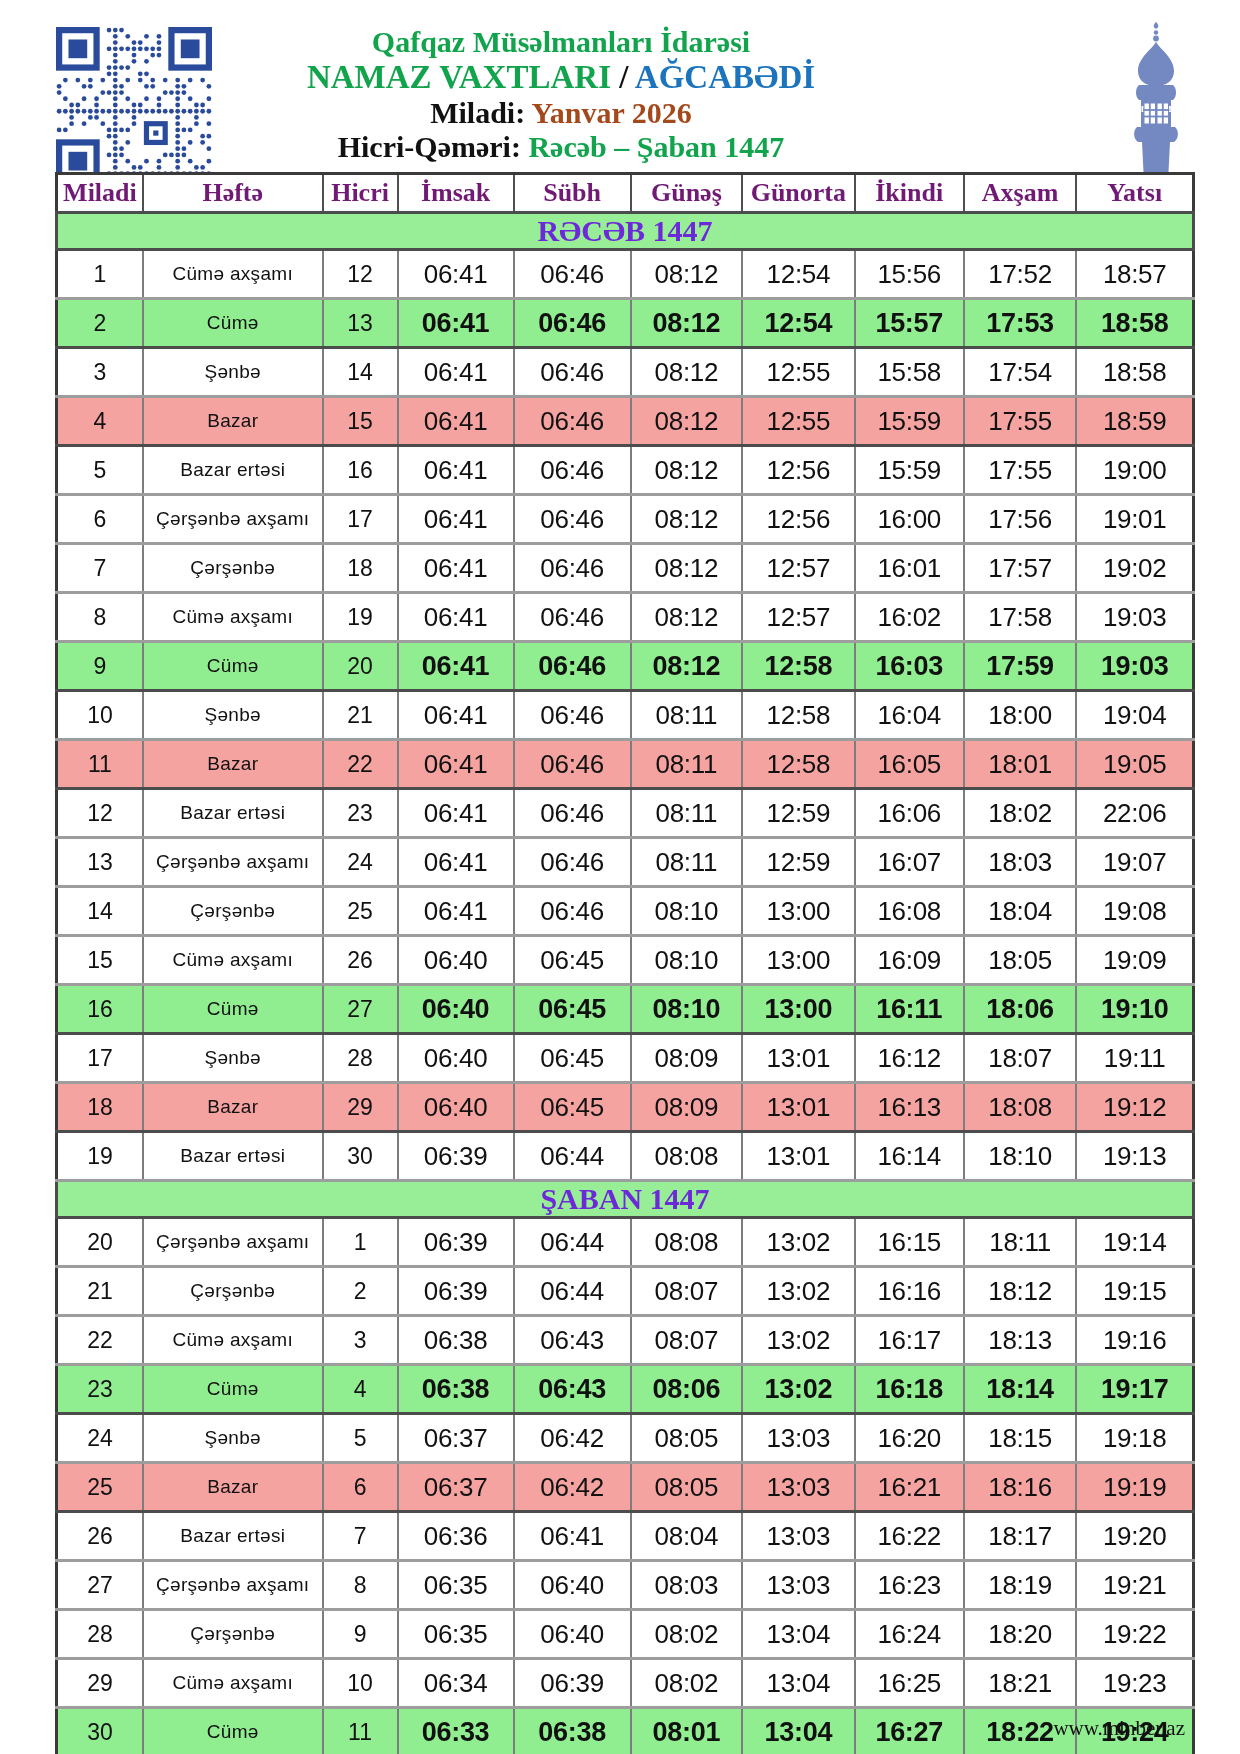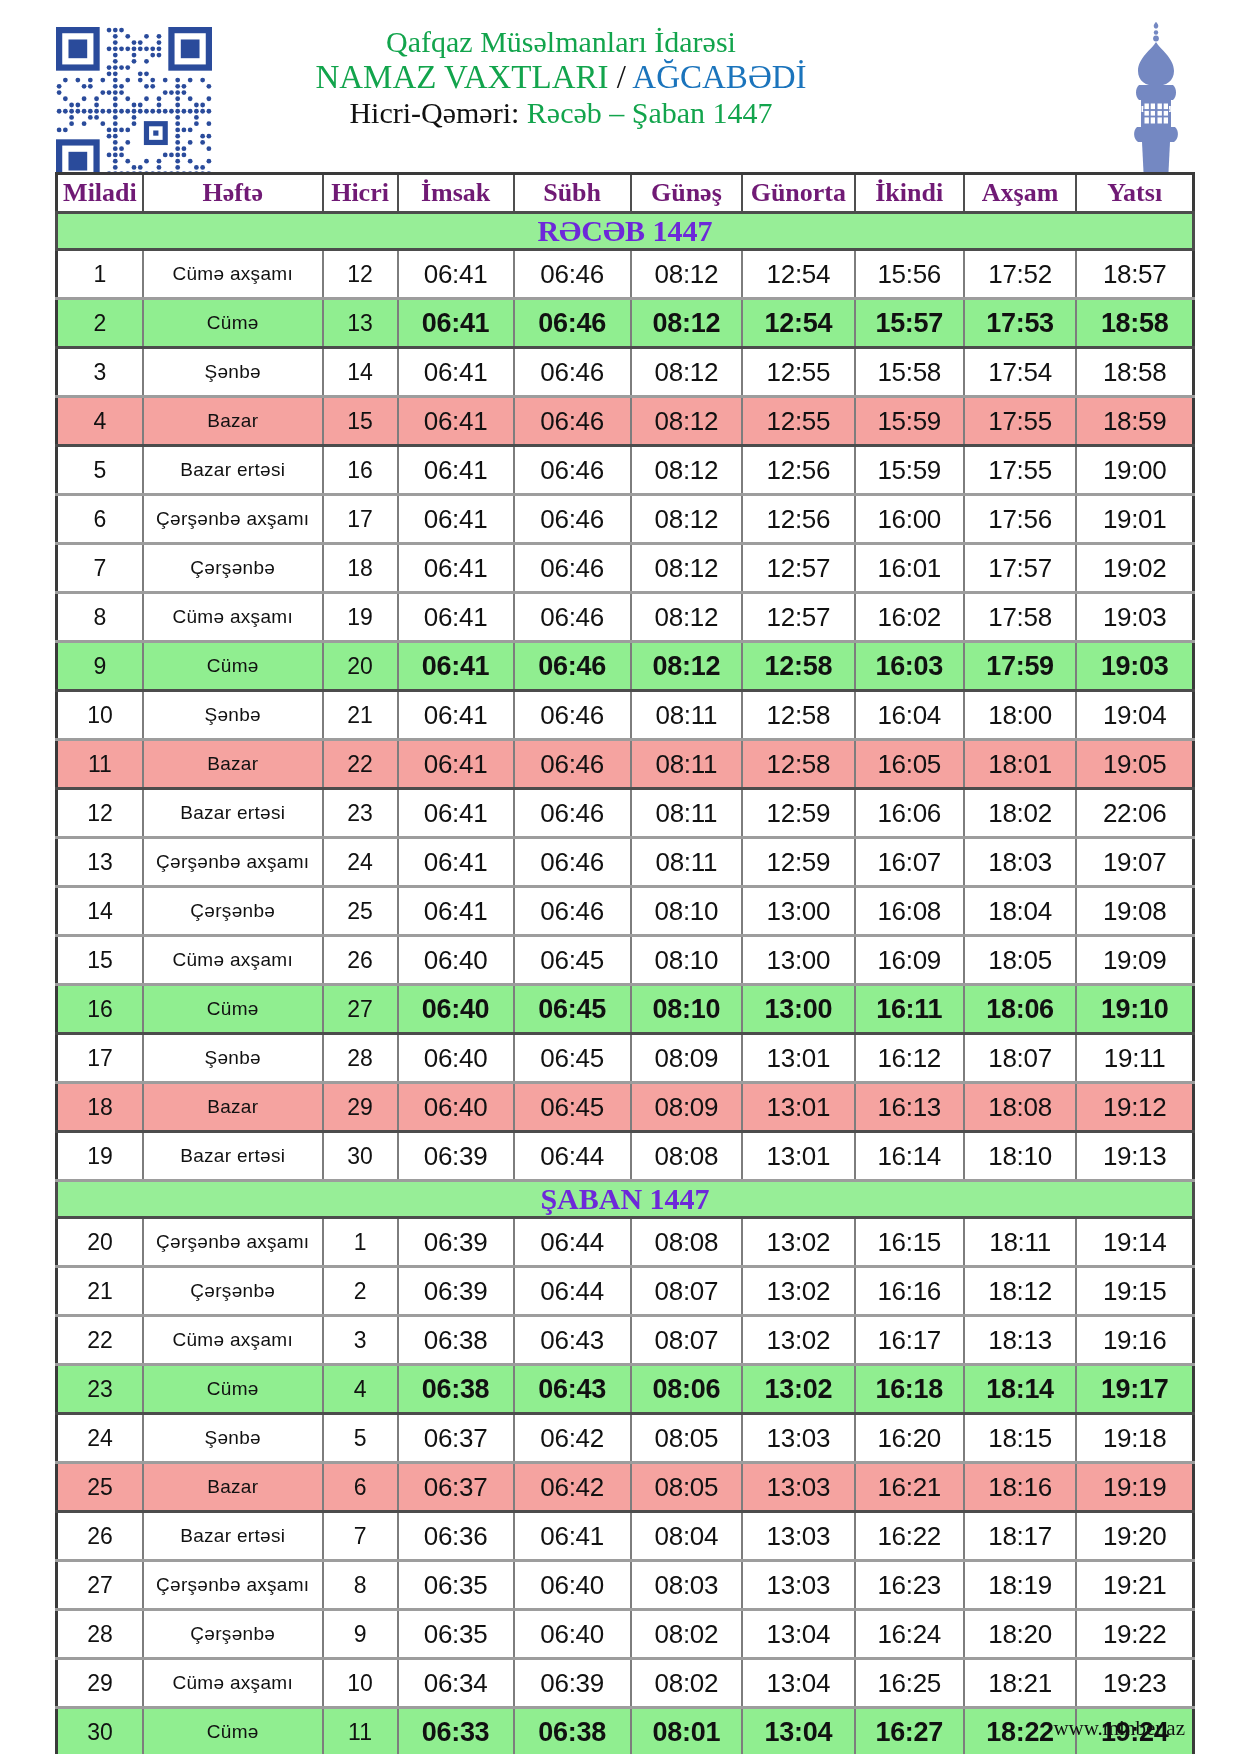--- a/index.html
+++ b/index.html
@@ -2,21 +2,21 @@
 <html style="--title-green: #12A44C; --hicri-green: #12A44C; --city-blue: #1B74BC; --month-brown: #A3491C; --section-bg: #97EE97; --friday-bg: #90EE90; --sunday-bg: #F5A3A0; --qr-blue: #2A4B9B; --minaret-blue: #7488C2;"><head>
 <meta charset="utf-8">
 <style>
   html,body { margin:0; padding:0; background:#ffffff; }
   body { width:1240px; height:1754px; font-family:"Liberation Serif","DejaVu Serif",serif; }
   .page { position:relative; width:1240px; height:1754px; overflow:hidden; background:#fff; }
 
   
   .qr { position:absolute; left:56px; top:27px; width:156px; height:156px; }
   .minaret { position:absolute; left:1122px; top:22px; width:68px; height:150px; }
-  .titles { padding-top:25px; padding-right:118px; text-align:center; font-weight:normal; line-height:1.13; }
+  .titles { padding-top:25px; padding-right:118px; text-align:center; font-weight:bold; line-height:1.13; }
   .t-org  { font-size:30px; color:var(--title-green); }
   .t-main { font-size:33px; color:#111; }
   .t-main .name { color:var(--title-green); }
   .t-main .city { color:var(--city-blue); }
   .t-row  { font-size:30px; color:#111; }
   .t-row .val-brown { color:var(--month-brown); }
   .t-row .val-green { color:var(--hicri-green); }
 
   
   table { position:absolute; left:55px; top:172px; width:1140px;
@@ -277,20 +277,21 @@
         <line x1="19" y1="94.5" x2="45.5" y2="94.5"></line>
         <line x1="25.8" y1="81" x2="25.8" y2="102"></line>
         <line x1="38.8" y1="81" x2="38.8" y2="102"></line>
       </g>
     </svg>
   </div>
 
   <div class="titles">
     <div class="t-org">Qafqaz Müsəlmanları İdarəsi</div>
     <div class="t-main"><span class="name">NAMAZ VAXTLARI</span><span class="sep"> / </span><span class="city">AĞCABƏDİ</span></div>
+    <div class="t-row"><span>Miladi: </span><span class="val-brown">Yanvar 2026</span></div>
     <div class="t-row"><span>Hicri-Qəməri: </span><span class="val-green">Rəcəb – Şaban 1447</span></div>
   </div>
 
   <table>
     <colgroup>
       <col style="width:7.6%">
         <col style="width:15.8%">
         <col style="width:6.6%">
       <col style="width:10.2%">
         <col style="width:10.3%">

